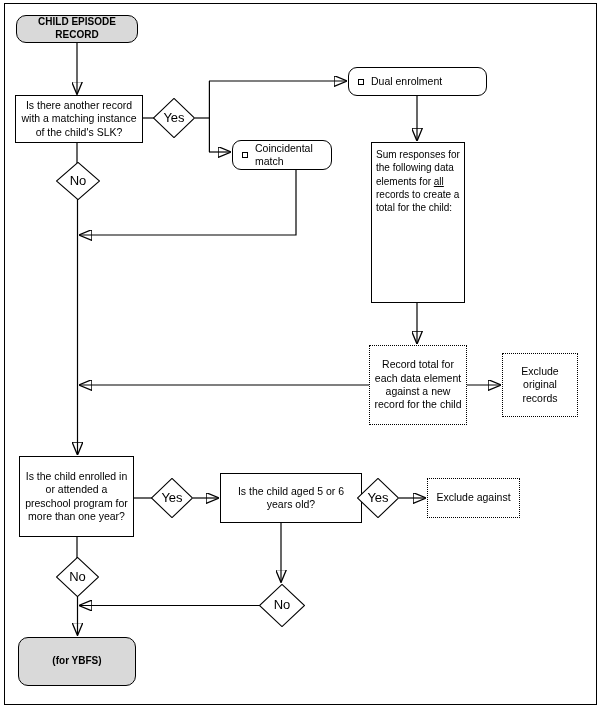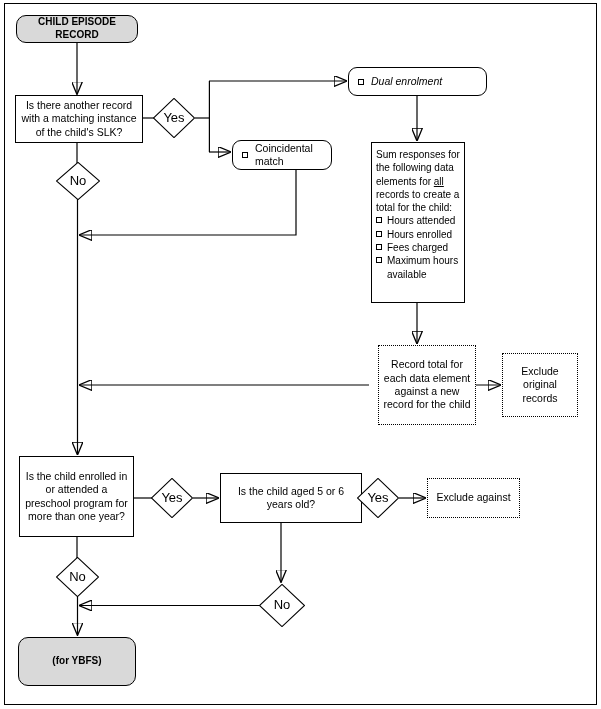--- a/index.html
+++ b/index.html
@@ -115,55 +115,37 @@
     </div>
 </div>
 
 <div class="node qbox" style="left:220px; top:473px; width:142px; height:50px;">
   <div>
       <div>Is the child aged 5 or 6</div>
       <div>years old?</div>
     </div>
 </div>
 
-<div class="node rlabel" style="left:348px; top:67px; width:139px; height:29px;font-style:italic;">
+<div class="node rlabel" style="left:348px; top:67px; width:139px; height:29px;">
   <span class="sq"></span>
   <span>Dual enrolment</span>
 </div>
 
 <div class="node rlabel" style="left:232px; top:140px; width:100px; height:30px;">
   <span class="sq"></span>
   <span>Coincidental match</span>
 </div>
 
 <div class="node sum" style="left:371px; top:142px; width:94px; height:161px;">
   <div class="intro">
     <span>Sum responses for the following data elements for </span><span class="u">all</span><span> records to create a total for the child:</span>
   </div>
-  <div>
-      <div class="bullet-row">
-        <span class="sq"></span>
-        <span>Hours attended</span>
-      </div>
-      <div class="bullet-row">
-        <span class="sq"></span>
-        <span>Hours enrolled</span>
-      </div>
-      <div class="bullet-row">
-        <span class="sq"></span>
-        <span>Fees charged</span>
-      </div>
-      <div class="bullet-row">
-        <span class="sq"></span>
-        <span>Maximum hours available</span>
-      </div>
-    </div>
-</div>
-
-<div class="node dotted" style="left:369px; top:345px; width:98px; height:80px;margin-left:9px;">
+</div>
+
+<div class="node dotted" style="left:369px; top:345px; width:98px; height:80px;">
   <div>
       <div>Record total for</div>
       <div>each data element</div>
       <div>against a new</div>
       <div>record for the child</div>
     </div>
 </div>
 
 <div class="node dotted" style="left:502px; top:353px; width:76px; height:64px;">
   <div>

